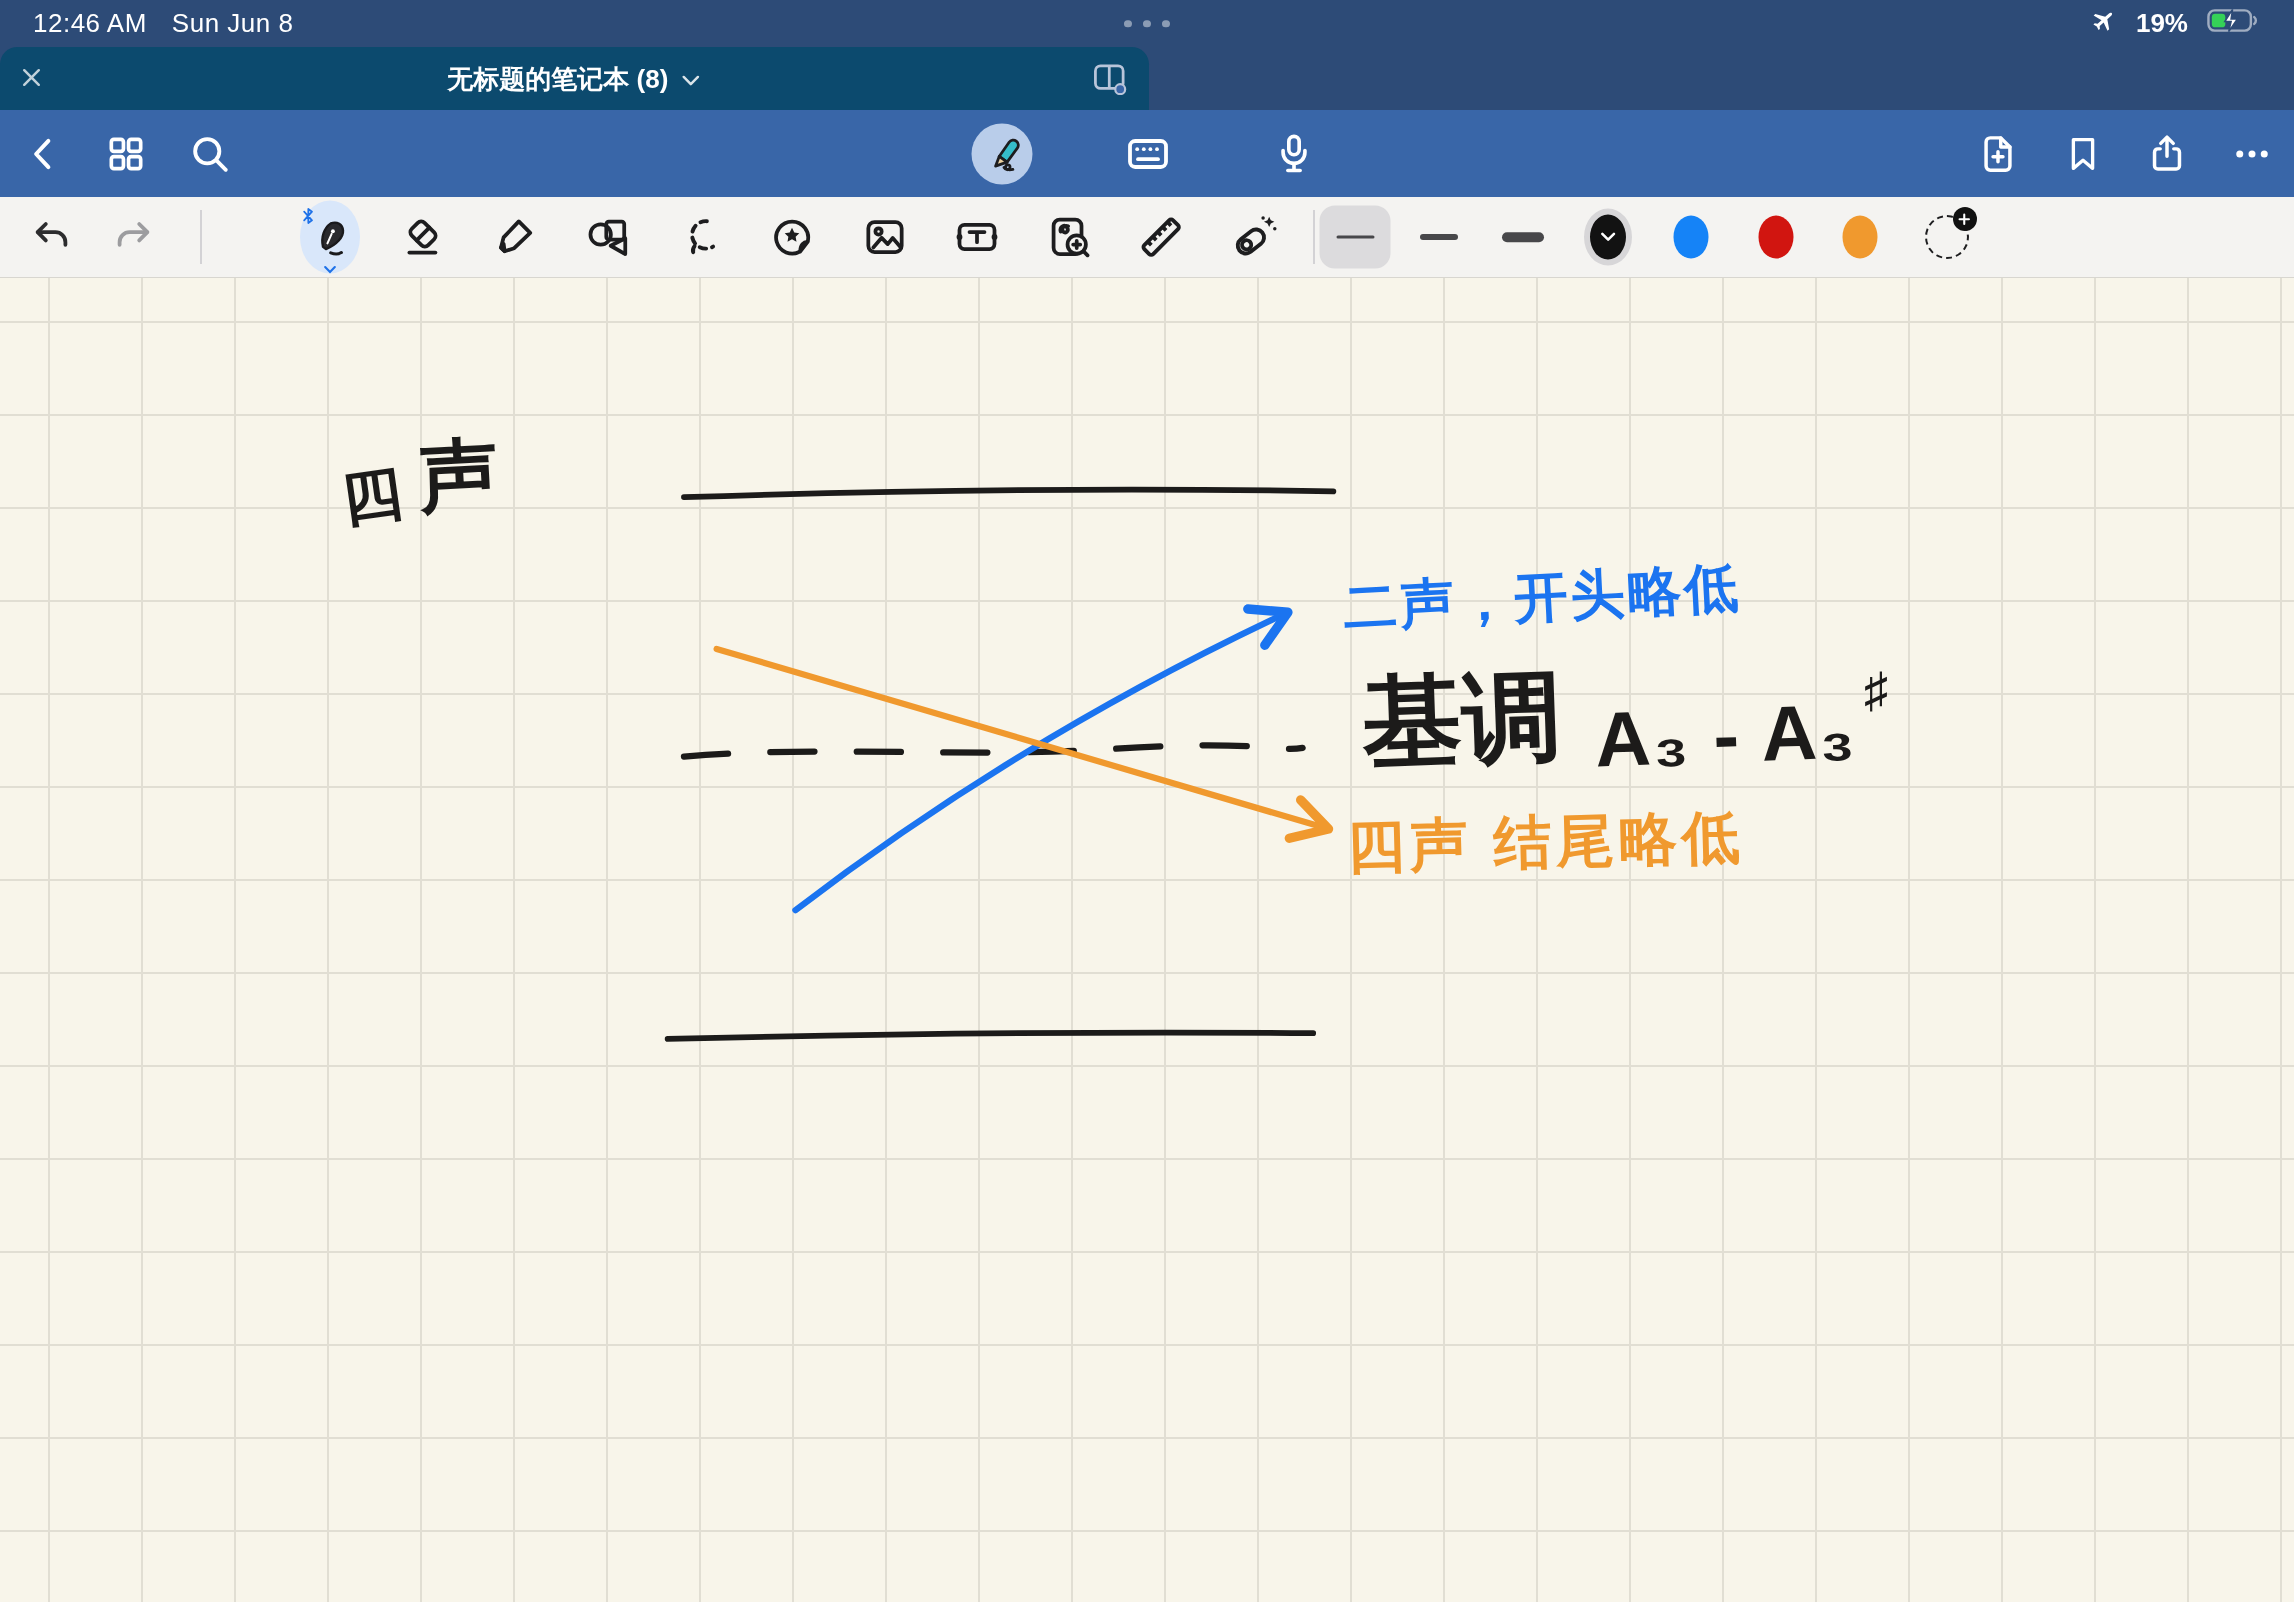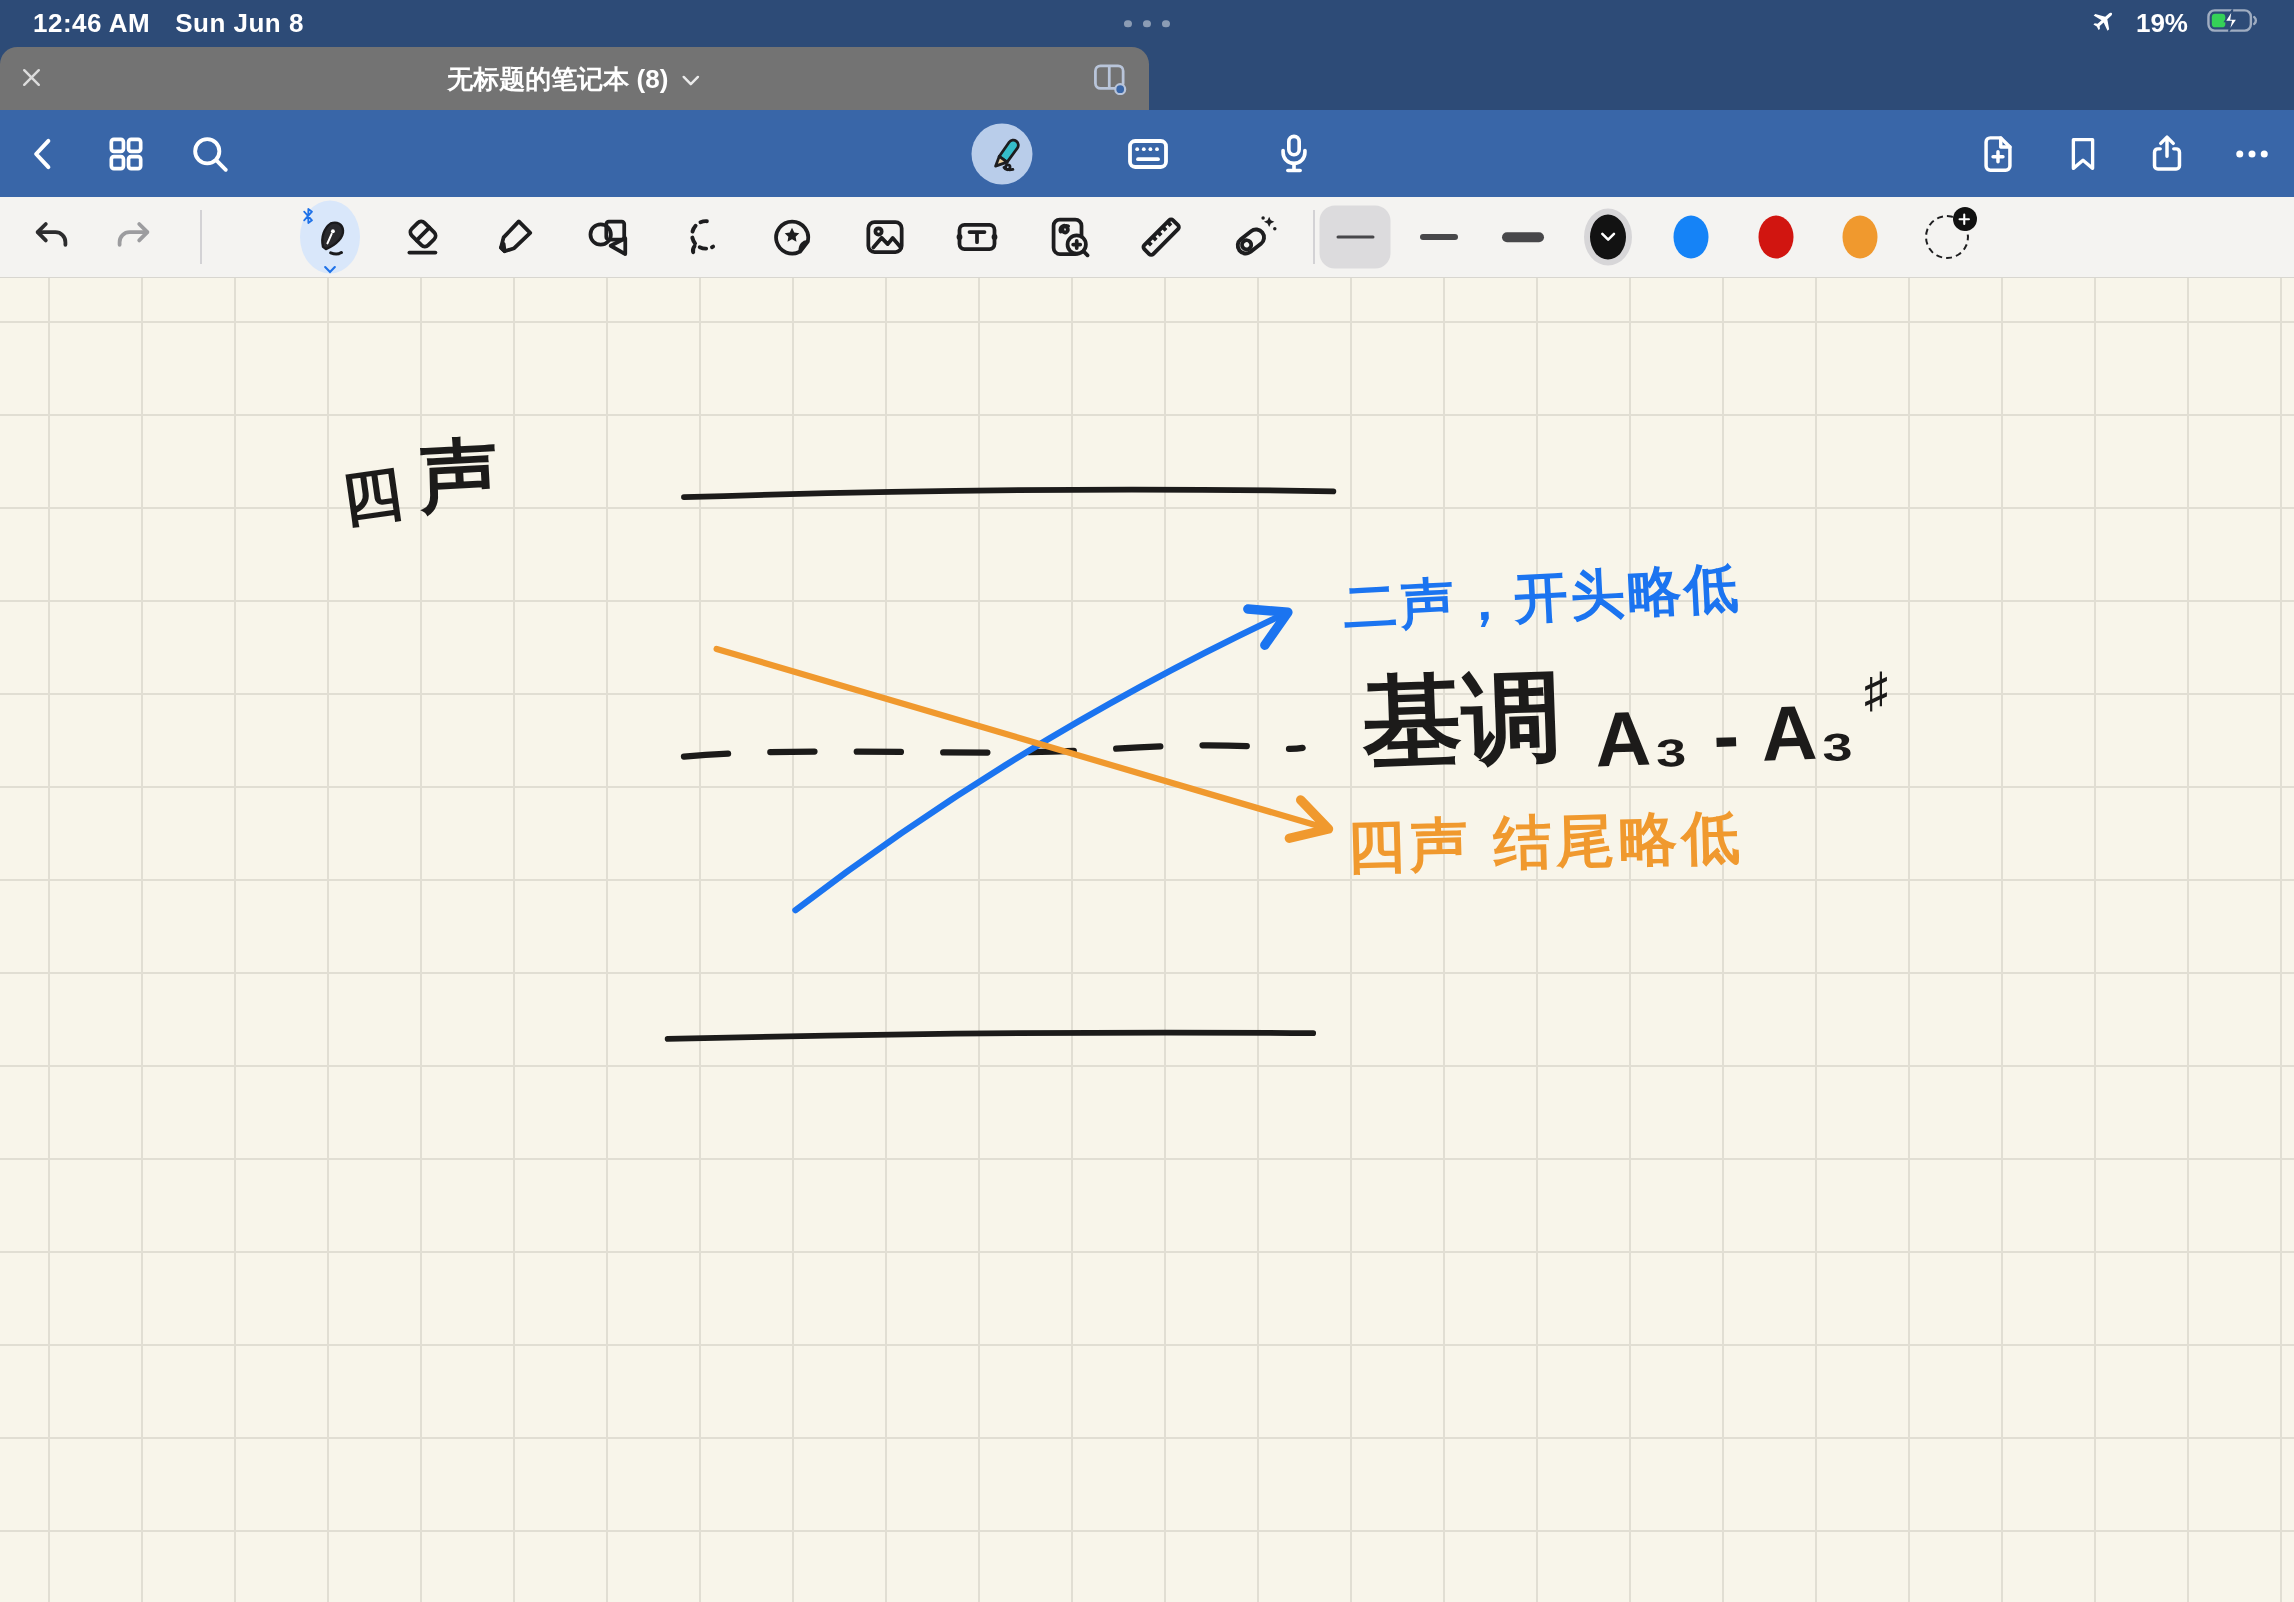--- a/index.html
+++ b/index.html
@@ -2,29 +2,29 @@
 <html><head>
 <meta charset="utf-8">
 <style>
   * { margin:0; padding:0; box-sizing:border-box; }
   html,body { width:2294px; height:1602px; overflow:hidden; }
   body { font-family:"Liberation Sans","DejaVu Sans",sans-serif; }
 
   
   .status-bar { position:relative; height:47px; background:#2d4b77; color:#fff;
     display:flex; align-items:center; justify-content:space-between; padding:0 33px; }
-  .sb-left { display:flex; gap:25px; font-size:26px; font-weight:700; letter-spacing:0.5px;align-items:center; }
+  .sb-left { display:flex; gap:25px; font-size:26px; font-weight:400; letter-spacing:0.5px;align-items:center; }
   .sb-right { display:flex; align-items:center; gap:19px; font-size:26px; font-weight:700; }
   .sb-dots { position:absolute; left:50%; top:50%; transform:translate(-50%,-50%);
     display:flex; gap:11.5px; }
   .sb-dots i { width:7.7px; height:7.7px; border-radius:50%; background:rgba(255,255,255,.45); }
 
   
   .tab-row { height:63px; background:#2d4b77; position:relative; }
-  .tab { position:absolute; left:0; top:0; width:1149px; height:63px; background:#737373;
+  .tab { position:absolute; left:0; top:0; width:1149px; height:63px; background:#0c4a6e;
     border-radius:17.3px 17.3px 0 0; display:flex; align-items:center; }
   .tab-close { position:absolute; left:19px; top:50%; transform:translate(0,-50%); }
   .tab-title { position:absolute; left:574px; top:50%; transform:translate(-50%,-50%);
     display:flex; align-items:center; gap:13.4px; color:#fff; font-size:26px; font-weight:600; }
   .tab-pages { position:absolute; left:1091px; top:50%; transform:translate(0,-50%); }
 
   
   .toolbar { height:87px; background:#3966a8; position:relative; }
   .tb { position:absolute; top:50%; transform:translate(-50%,-50%); background:none; border:none;
     display:flex; align-items:center; justify-content:center; cursor:pointer; }

